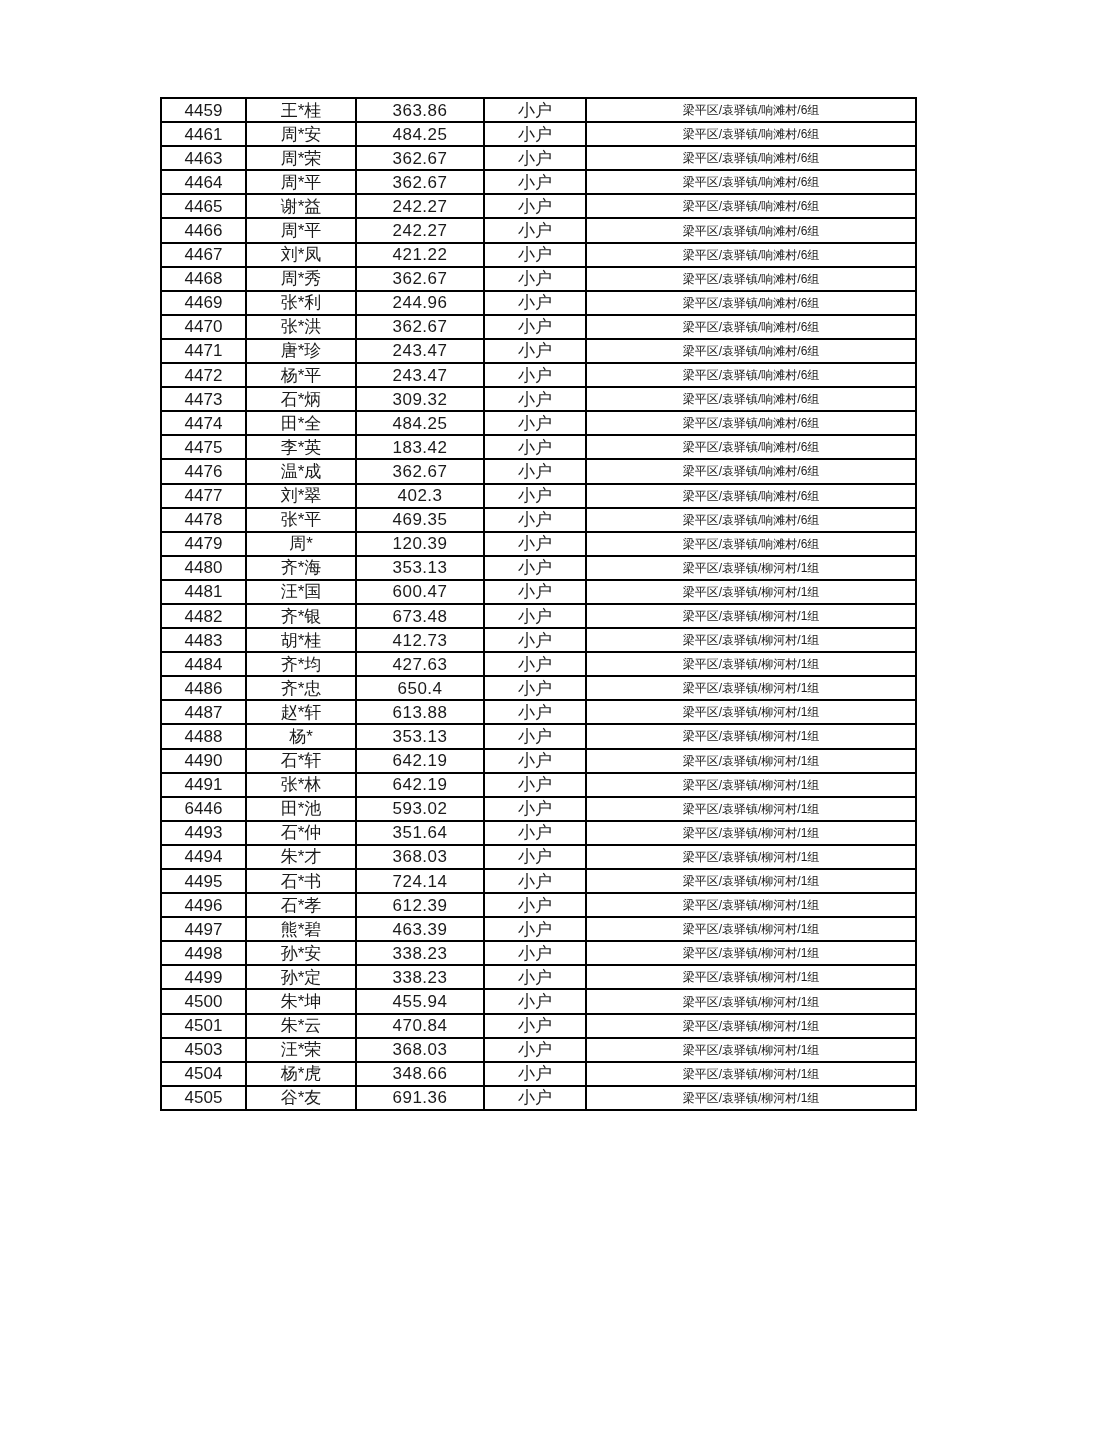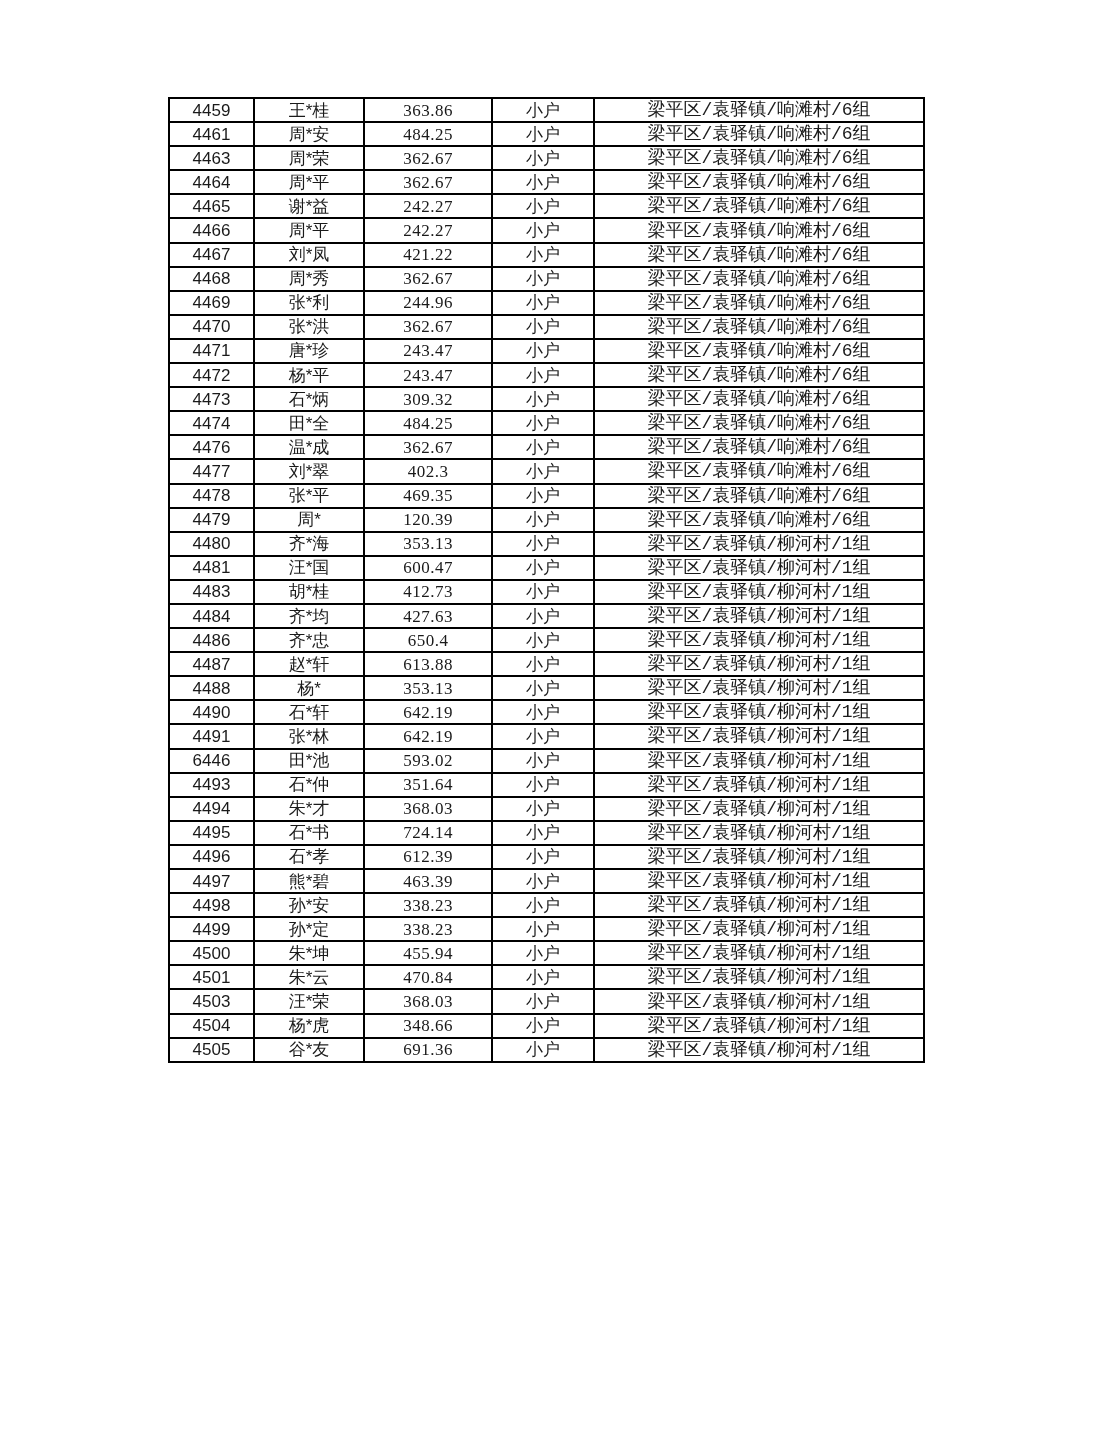--- a/index.html
+++ b/index.html
@@ -9,21 +9,21 @@
   }
   body {
     position: relative;
     width: 1105px;
     height: 1429px;
     font-family: "Liberation Sans", sans-serif;
     color: #1a1a1a;
   }
   .doc-table {
     position: absolute;
-    left: 168px;
+    left: 160px;
     top: 97px;
     border-collapse: collapse;
     table-layout: fixed;
     width: 755px;
   }
   .doc-table td {
     border: 2px solid #000000;
     height: 22.1px;
     padding: 0;
     text-align: center;
@@ -32,22 +32,22 @@
     line-height: 1;
     white-space: nowrap;
     overflow: hidden;
     color: #1a1a1a;
   }
   .col-id     { width: 85px;  }
   .col-name   { width: 110px; }
   .col-amount { width: 128px; }
   .col-type   { width: 102px; }
   .col-region { width: 330px; }
-  .doc-table td.cell-region { font-size: 18px; font-family: Liberation Mono, monospace; }
-  .doc-table td.cell-amount { font-size: 17px; letter-spacing: 0.5px; font-family: Liberation Serif, serif; }
+  .doc-table td.cell-region { font-size: 12px; }
+  .doc-table td.cell-amount { font-size: 17px; letter-spacing: 0.5px; }
 </style>
 </head>
 <body>
 
 <table class="doc-table">
   <colgroup>
     <col class="col-id">
     <col class="col-name">
     <col class="col-amount">
     <col class="col-type">
@@ -146,20 +146,27 @@
         <td class="cell-region">梁平区/袁驿镇/响滩村/6组</td>
       </tr>
       <tr>
         <td class="cell-id">4474</td>
         <td class="cell-name">田*全</td>
         <td class="cell-amount">484.25</td>
         <td class="cell-type">小户</td>
         <td class="cell-region">梁平区/袁驿镇/响滩村/6组</td>
       </tr>
       <tr>
+        <td class="cell-id">4475</td>
+        <td class="cell-name">李*英</td>
+        <td class="cell-amount">183.42</td>
+        <td class="cell-type">小户</td>
+        <td class="cell-region">梁平区/袁驿镇/响滩村/6组</td>
+      </tr>
+      <tr>
         <td class="cell-id">4476</td>
         <td class="cell-name">温*成</td>
         <td class="cell-amount">362.67</td>
         <td class="cell-type">小户</td>
         <td class="cell-region">梁平区/袁驿镇/响滩村/6组</td>
       </tr>
       <tr>
         <td class="cell-id">4477</td>
         <td class="cell-name">刘*翠</td>
         <td class="cell-amount">402.3</td>
@@ -184,20 +191,27 @@
         <td class="cell-id">4480</td>
         <td class="cell-name">齐*海</td>
         <td class="cell-amount">353.13</td>
         <td class="cell-type">小户</td>
         <td class="cell-region">梁平区/袁驿镇/柳河村/1组</td>
       </tr>
       <tr>
         <td class="cell-id">4481</td>
         <td class="cell-name">汪*国</td>
         <td class="cell-amount">600.47</td>
+        <td class="cell-type">小户</td>
+        <td class="cell-region">梁平区/袁驿镇/柳河村/1组</td>
+      </tr>
+      <tr>
+        <td class="cell-id">4482</td>
+        <td class="cell-name">齐*银</td>
+        <td class="cell-amount">673.48</td>
         <td class="cell-type">小户</td>
         <td class="cell-region">梁平区/袁驿镇/柳河村/1组</td>
       </tr>
       <tr>
         <td class="cell-id">4483</td>
         <td class="cell-name">胡*桂</td>
         <td class="cell-amount">412.73</td>
         <td class="cell-type">小户</td>
         <td class="cell-region">梁平区/袁驿镇/柳河村/1组</td>
       </tr>

